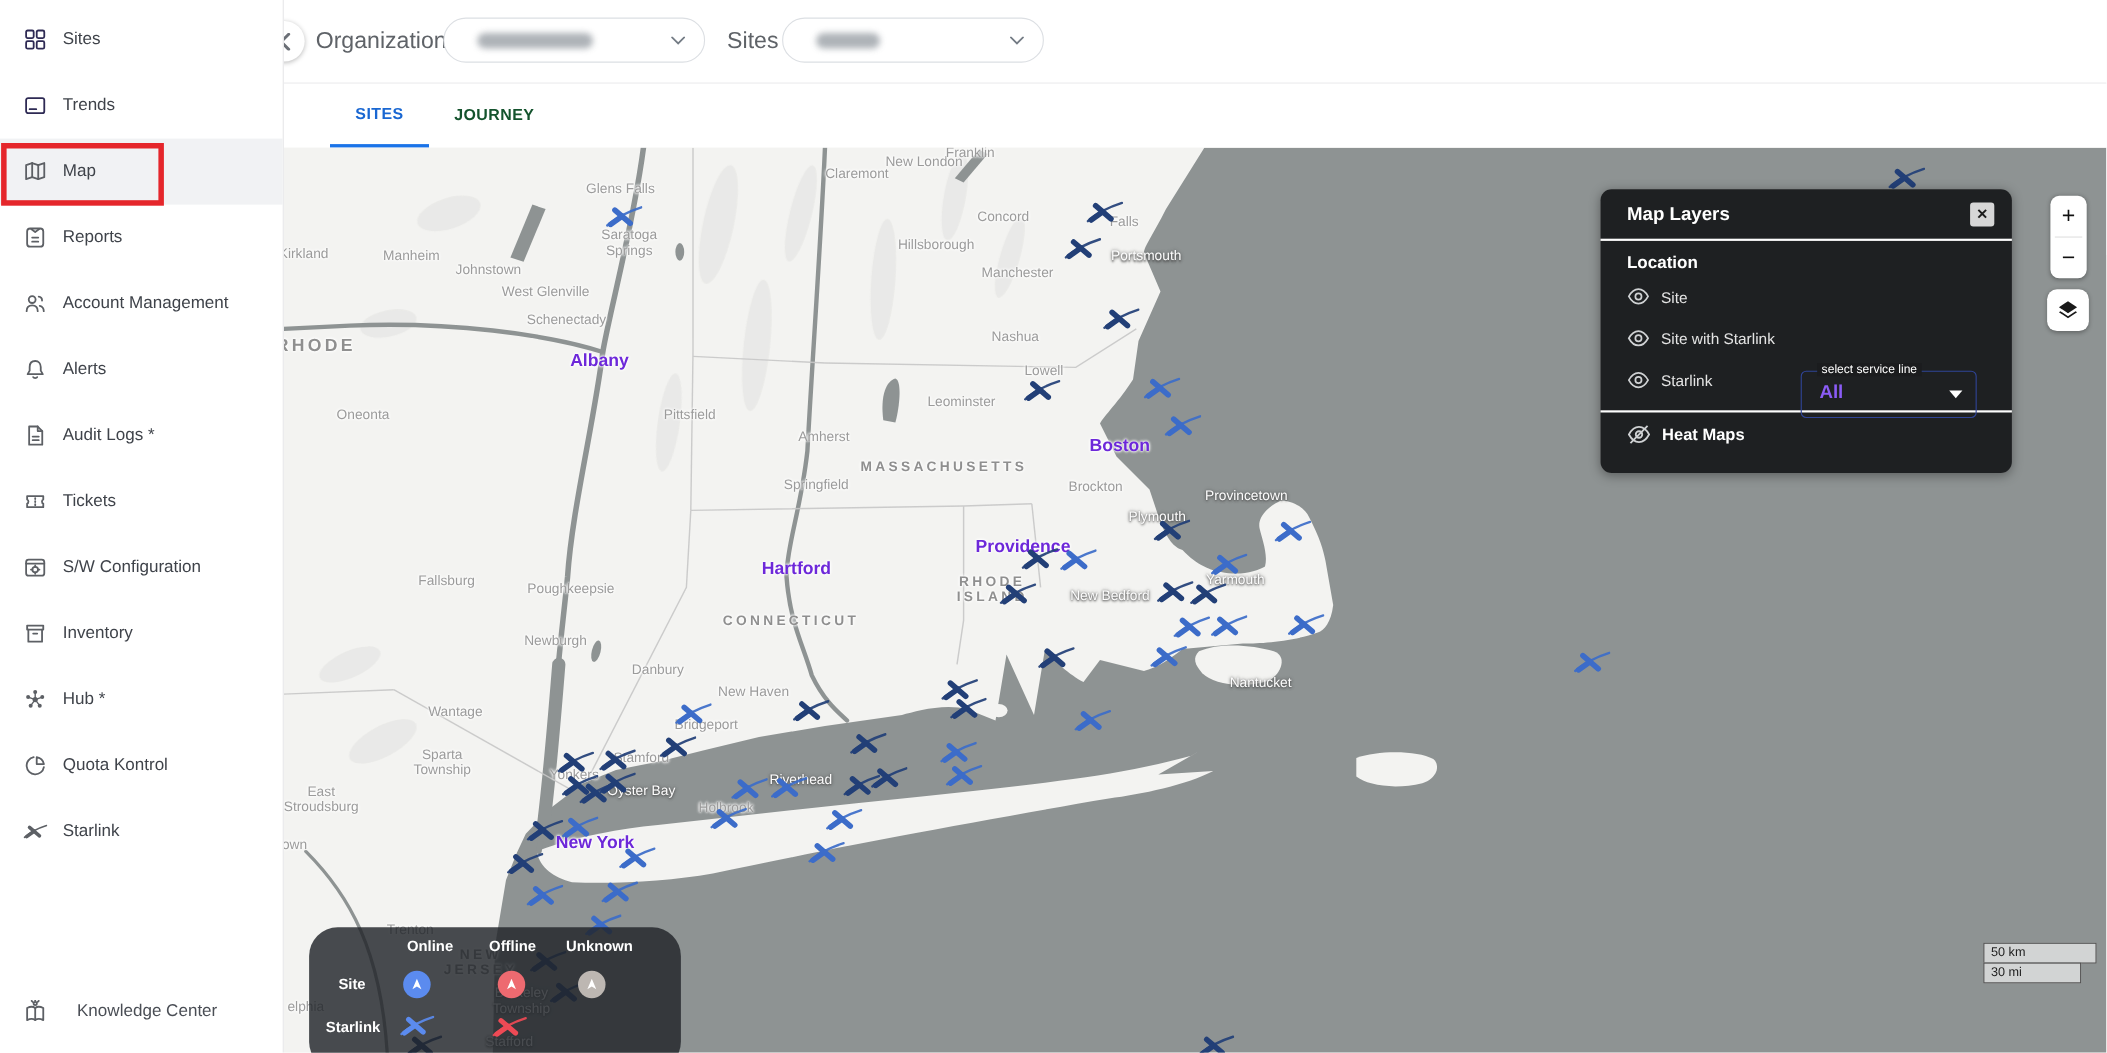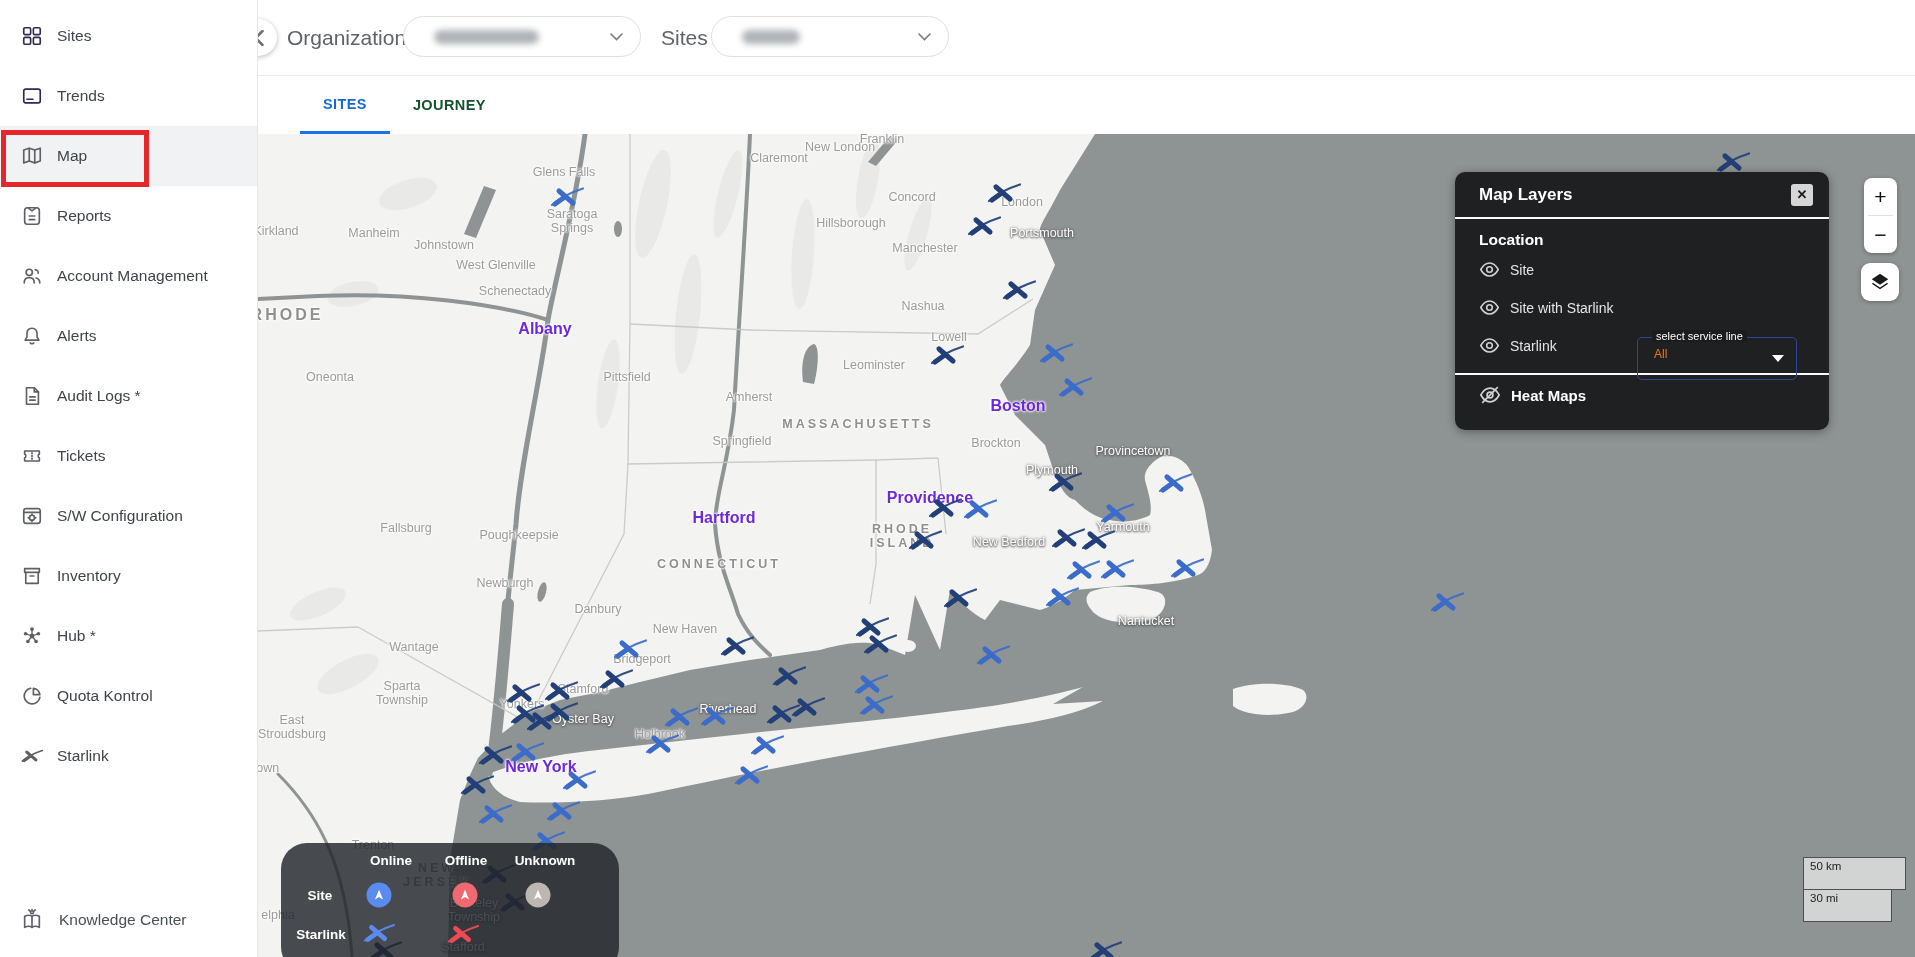--- a/index.html
+++ b/index.html
@@ -17,21 +17,21 @@
   .side-items{position:absolute;top:6px;left:0;right:0}
   .side-item{height:60px;display:flex;align-items:center;padding-left:20px;gap:13px;
     color:#3f434a;font-size:15.5px;cursor:pointer;position:relative}
   .side-item.active{background:#f1f2f4}
   .nav-ico{width:24px;height:24px;flex:0 0 24px;color:#5d6065;display:flex;align-items:center;justify-content:center}
   .nav-ico.ink{color:#2e2a54}
   .nav-ico svg{width:22px;height:22px}
   .red-box{position:absolute;left:1px;top:130px;width:148px;height:57px;
     border:5px solid var(--red);z-index:30;pointer-events:none}
   .kcenter{position:absolute;left:0;right:0;bottom:14px;height:46px;display:flex;
-    align-items:center;padding-left:20px;gap:15px;color:#4a4e55;font-size:15.5px;cursor:pointer}
+    align-items:center;padding-left:20px;gap:26px;color:#4a4e55;font-size:15.5px;cursor:pointer}
 
   
   .header{position:absolute;left:258px;top:0;right:0;height:76px;background:#fff;
     border-bottom:1px solid #ebebed;z-index:15}
   .backbtn{position:absolute;left:-18px;top:19px;width:37px;height:37px;border-radius:50%;
     background:#fff;box-shadow:0 1px 5px rgba(0,0,0,.28);display:flex;align-items:center;
     justify-content:center;cursor:pointer;z-index:25}
   .hlabel{position:absolute;top:26px;font-size:21px;color:#5f6368}
   .pill{position:absolute;top:16px;height:41px;width:238px;border:1px solid #dcdfe3;
     border-radius:21px;background:#fff;display:flex;align-items:center;cursor:pointer}
@@ -75,37 +75,37 @@
     margin-bottom:17px;cursor:pointer}
   .lp-row svg{width:21px;height:21px;flex:0 0 21px}
   .lp-divider{border-top:2px solid #fdfdfd;margin-top:2px}
   .lp-heat{display:flex;align-items:center;gap:10px;padding:9px 24px;font-size:15px;
     font-weight:700;color:#fff;cursor:pointer}
   .lp-heat svg{width:22px;height:22px}
   .sl-select{position:absolute;left:182px;top:165px;width:160px;height:43px;
     border:1.5px solid #2f4497;border-radius:5px;cursor:pointer}
   .sl-label{position:absolute;left:14px;top:-8px;font-size:11px;color:#fff;
     background:rgba(27,28,30,1);padding:0 4px;white-space:nowrap}
-  .sl-value{position:absolute;left:16px;top:9px;font-size:12px;font-weight:400;color:#f97316}
+  .sl-value{position:absolute;left:16px;top:9px;font-size:17px;font-weight:700;color:#8b5cf6}
   .sl-caret{position:absolute;right:12px;top:17px;width:0;height:0;
     border-left:6px solid transparent;border-right:6px solid transparent;border-top:7px solid #fff}
 
   
   .zoomctl{position:absolute;left:1606px;top:44px;width:33px;height:75px;background:#fff;
     border-radius:8px;box-shadow:0 1px 4px rgba(0,0,0,.3);z-index:10;display:flex;flex-direction:column}
   .zoomctl .zb{flex:1;display:flex;align-items:center;justify-content:center;font-size:21px;
     color:#111;cursor:pointer}
   .zoomctl .zdiv{height:1px;background:#e0e0e0;margin:0 4px}
   .lyrbtn{position:absolute;left:1603px;top:129px;width:38px;height:38px;background:#fff;
     border-radius:9px;box-shadow:0 1px 4px rgba(0,0,0,.3);z-index:10;display:flex;
     align-items:center;justify-content:center;cursor:pointer}
 
   
   .scale{position:absolute;left:1545px;top:723px;z-index:9;font-size:11.5px;color:#222}
-  .sc-box{background:rgba(255,255,255,.6);border:1.5px solid #4f4f4f;padding:1px 6px;height:33px;line-height:15px}
+  .sc-box{background:rgba(255,255,255,.6);border:1.5px solid #4f4f4f;padding:1px 6px;height:19px;line-height:15px}
   .sc-box.mi{margin-top:-1.5px;width:89px}
   .sc-box.km{width:103px}
 
   
   .legend{position:absolute;left:23px;top:709px;width:338px;height:130px;
     background:rgba(33,37,41,.82);border-radius:26px;z-index:9;color:#fff}
   .lg-abs{position:absolute;transform:translate(-50%,-50%);font-size:13.5px;font-weight:700;white-space:nowrap}
   .lg-circle{position:absolute;width:25px;height:25px;border-radius:50%;transform:translate(-50%,-50%);
     display:flex;align-items:center;justify-content:center}
   .lg-circle svg{width:15px;height:15px}
@@ -372,21 +372,21 @@
         <div class="lbl" style="left: 369px; top: 243px;"><span>Pittsfield</span><span class="dot"></span></div>
         <div class="lbl" style="left: 491px; top: 263px;"><span>Amherst</span><span class="dot"></span></div>
         <div class="lbl s" style="left: 29px; top: 181px; font-size: 16px;"><span>RHODE</span></div>
         <div class="lbl s" style="left: 600px; top: 290px;"><span>MASSACHUSETTS</span></div>
         <div class="lbl" style="left: 484px; top: 307px;"><span>Springfield</span><span class="dot"></span></div>
         <div class="lbl" style="left: 521px; top: 24px;"><span>Claremont</span><span class="dot"></span></div>
         <div class="lbl" style="left: 582px; top: 13px;"><span>New London</span><span class="dot"></span></div>
         <div class="lbl" style="left: 624px; top: 5px;"><span>Franklin</span><span class="dot"></span></div>
         <div class="lbl" style="left: 654px; top: 63px;"><span>Concord</span><span class="dot"></span></div>
         <div class="lbl" style="left: 593px; top: 89px;"><span>Hillsborough</span><span class="dot"></span></div>
-        <div class="lbl" style="left: 764px; top: 68px;"><span>London</span><span class="dot"></span></div>
+        <div class="lbl" style="left: 764px; top: 68px;"><span>Falls</span><span class="dot"></span></div>
         <div class="lbl w" style="left: 784px; top: 99px;"><span>Portsmouth</span><span class="dot"></span></div>
         <div class="lbl" style="left: 667px; top: 114px;"><span>Manchester</span><span class="dot"></span></div>
         <div class="lbl" style="left: 665px; top: 172px;"><span>Nashua</span><span class="dot"></span></div>
         <div class="lbl" style="left: 691px; top: 203px;"><span>Lowell</span><span class="dot"></span></div>
         <div class="lbl" style="left: 616px; top: 231px;"><span>Leominster</span><span class="dot"></span></div>
         <div class="lbl b" style="left: 760px; top: 272px;"><span>Boston</span><span class="dot"></span></div>
         <div class="lbl" style="left: 738px; top: 309px;"><span>Brockton</span><span class="dot"></span></div>
         <div class="lbl w" style="left: 794px; top: 336px;"><span>Plymouth</span><span class="dot"></span></div>
         <div class="lbl w" style="left: 875px; top: 317px;"><span>Provincetown</span><span class="dot"></span></div>
         <div class="lbl b" style="left: 672px; top: 364px;"><span>Providence</span><span class="dot"></span></div>

